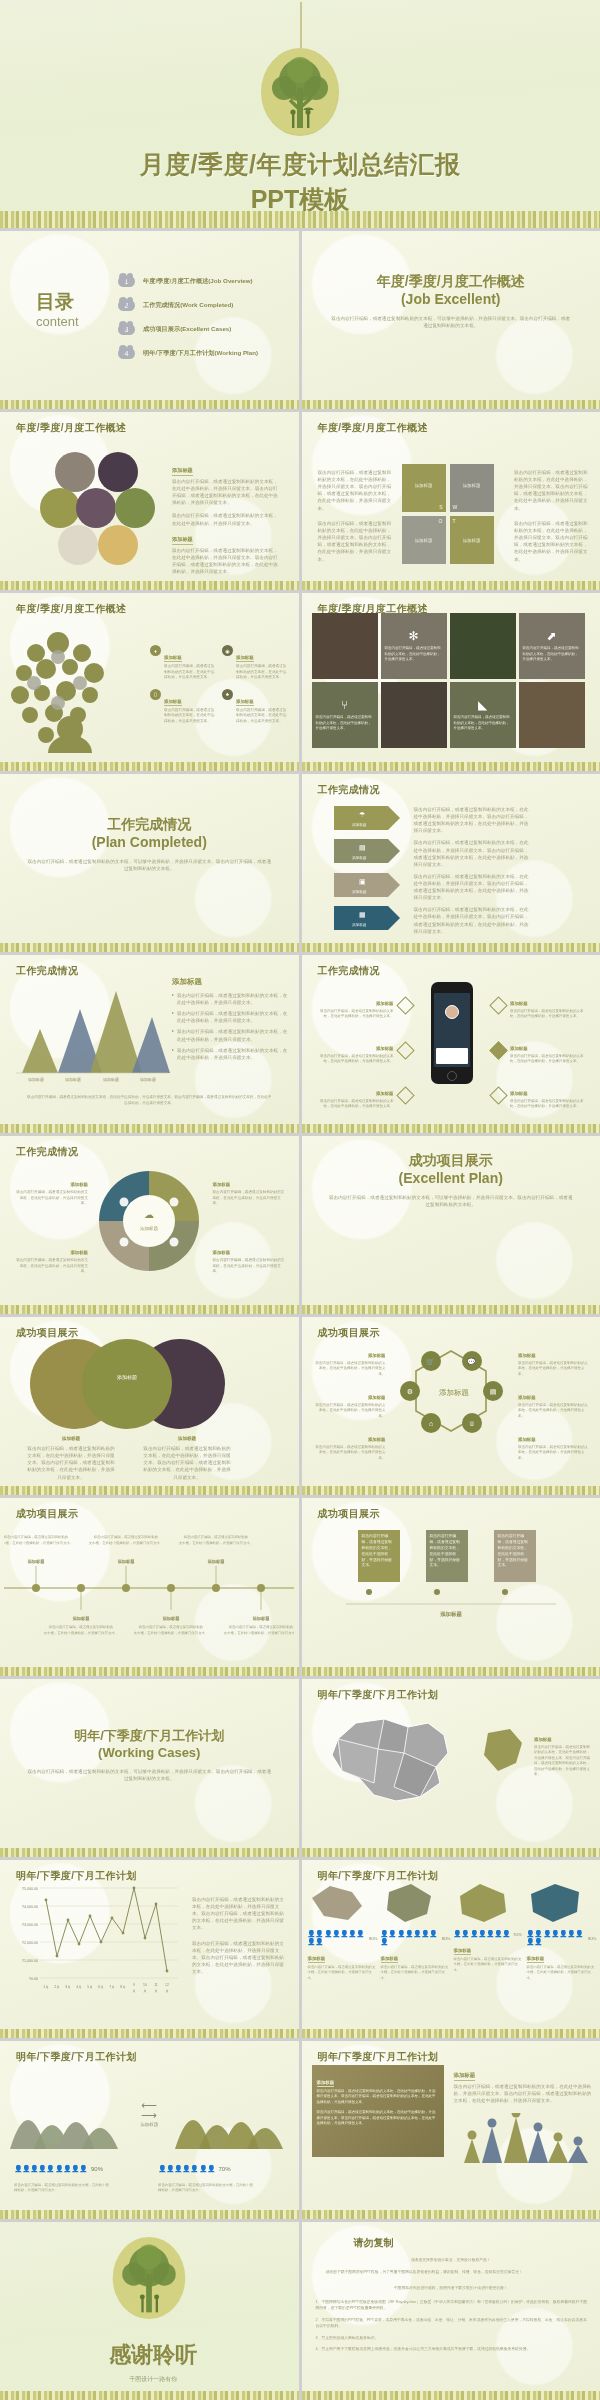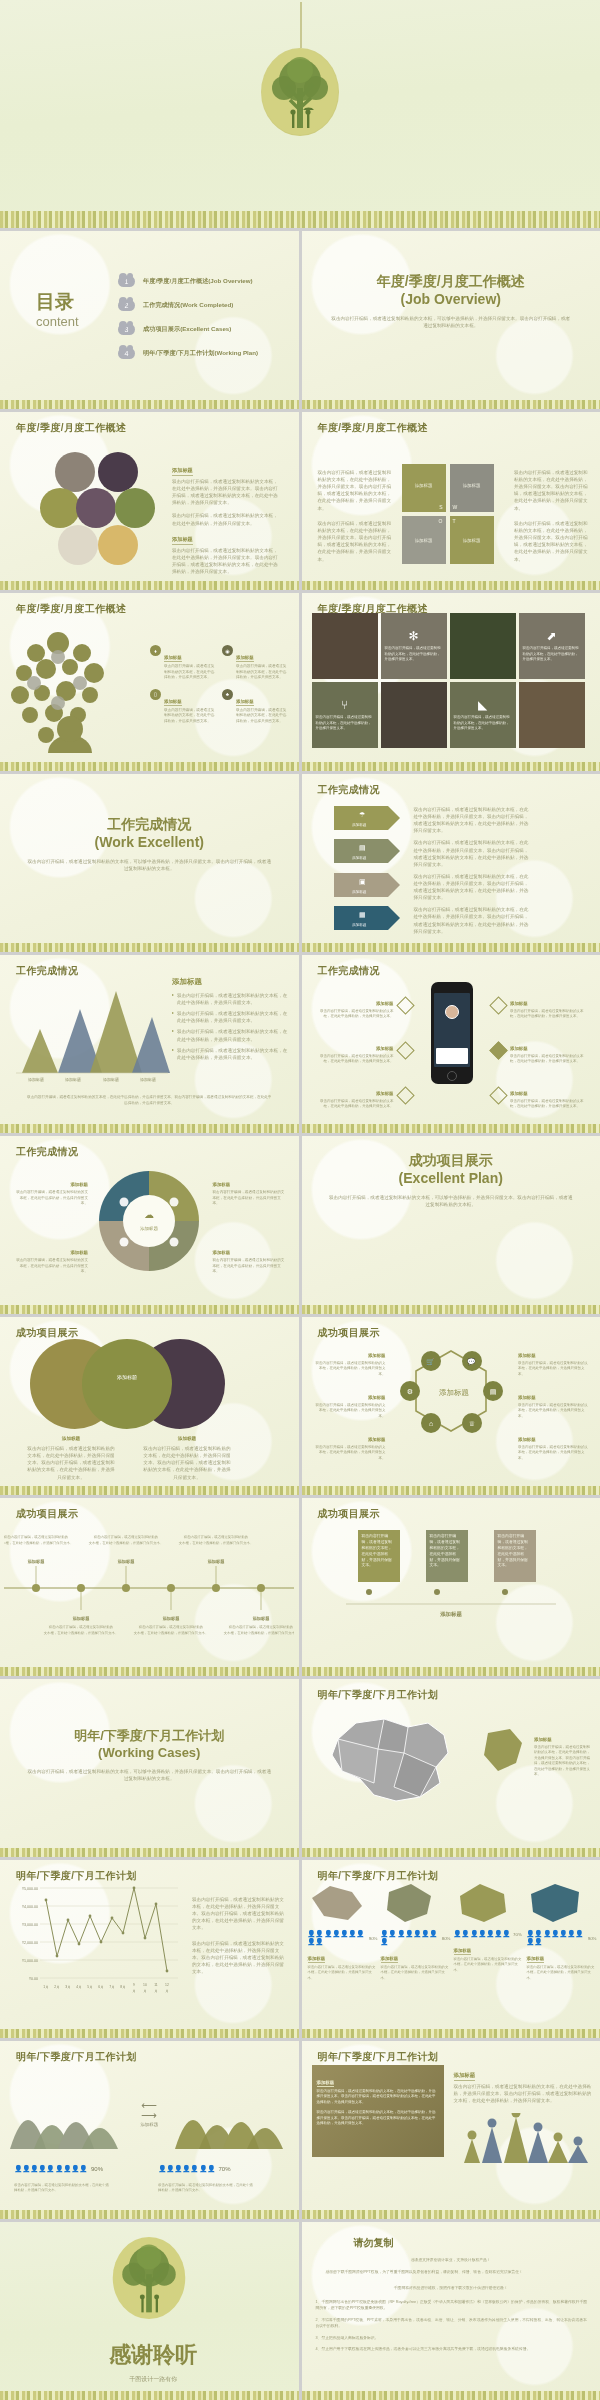--- a/index.html
+++ b/index.html
@@ -64,20 +64,24 @@
         <circle cx="23" cy="40" r="12" fill="#6f8c3f" opacity=".9"></circle>
         <circle cx="55" cy="40" r="12" fill="#6f8c3f" opacity=".9"></circle>
         <circle cx="39" cy="22" r="13" fill="#7d9a47" opacity=".85"></circle>
         <rect x="31" y="66" width="2.4" height="14" fill="#5e7a33"></rect>
         <circle cx="32" cy="64" r="2.6" fill="#5e7a33"></circle>
         <rect x="46" y="66" width="2.4" height="14" fill="#5e7a33"></rect>
         <circle cx="47" cy="64" r="2.6" fill="#5e7a33"></circle>
         <path d="M42 62 a6 4 0 0 1 11 0 z" fill="#5e7a33"></path>
       </svg>
     </div>
+    <div style="position:absolute;left:0;right:0;top:148px;text-align:center;">
+      <div style="font-size:25px;font-weight:bold;color:#8a8a45;letter-spacing:.5px;text-shadow:1px 1px 0 rgba(255,255,255,.6);">月度/季度/年度计划总结汇报</div>
+      <div style="font-size:25px;font-weight:bold;color:#8a8a45;margin-top:2px;">PPT模板</div>
+    </div>
 
     <div class="band"></div>
   </div>
 
   <div class="row">
     <div class="slide">
       <div style="position:absolute;left:36px;top:58px;">
         <div style="font-size:19px;font-weight:bold;color:#8a8a45;">目录</div>
         <div style="font-size:13px;color:#9a9a70;margin-top:-1px;">content</div>
       </div>
@@ -106,21 +110,21 @@
             </div>
           <span style="font-size:6.2px;color:#8a8a52;font-weight:bold;">明年/下季度/下月工作计划(Working Plan)</span>
         </div>
       </div>
       <div class="band"></div>
     </div>
 
     <div class="slide">
       <div style="position:absolute;left:0;right:0;top:42px;text-align:center;">
         <div style="font-size:14px;font-weight:bold;color:#8a8a45;">年度/季度/月度工作概述</div>
-        <div style="font-size:14px;font-weight:bold;color:#8a8a45;">(Job Overview)</div>
+        <div style="font-size:14px;font-weight:bold;color:#8a8a45;">(Job Excellent)</div>
         <div class="ti" style="margin:8px 28px 0;text-align:center;">双击内容打开编辑，或者通过复制和粘贴的文本框，可以够中选择粘贴，并选择只保留文本。双击内容打开编辑，或者通过复制和粘贴的文本框。</div>
       </div>
       <div class="band"></div>
     </div>
   </div>
 
   <div class="row">
     <div class="slide">
       <div class="hdr">年度/季度/月度工作概述</div>
       <svg width="130" height="125" style="position:absolute;left:40px;top:38px;">
@@ -251,21 +255,21 @@
         <div style="background:#6a5a44;"></div>
       </div>
       <div class="band"></div>
     </div>
   </div>
 
   <div class="row">
     <div class="slide">
       <div style="position:absolute;left:0;right:0;top:42px;text-align:center;">
         <div style="font-size:14px;font-weight:bold;color:#8a8a45;">工作完成情况</div>
-        <div style="font-size:14px;font-weight:bold;color:#8a8a45;">(Work Excellent)</div>
+        <div style="font-size:14px;font-weight:bold;color:#8a8a45;">(Plan Completed)</div>
         <div class="ti" style="margin:8px 26px 0;text-align:center;">双击内容打开编辑，或者通过复制和粘贴的文本框，可以够中选择粘贴，并选择只保留文本。双击内容打开编辑，或者通过复制和粘贴的文本框。</div>
       </div>
       <div class="band"></div>
     </div>
 
     <div class="slide">
       <div class="hdr">工作完成情况</div>
       <div style="position:absolute;left:32px;top:32px;display:flex;flex-direction:column;gap:5px;">
         <div style="display:flex;align-items:flex-start;gap:14px;">
           <svg width="66" height="24">

